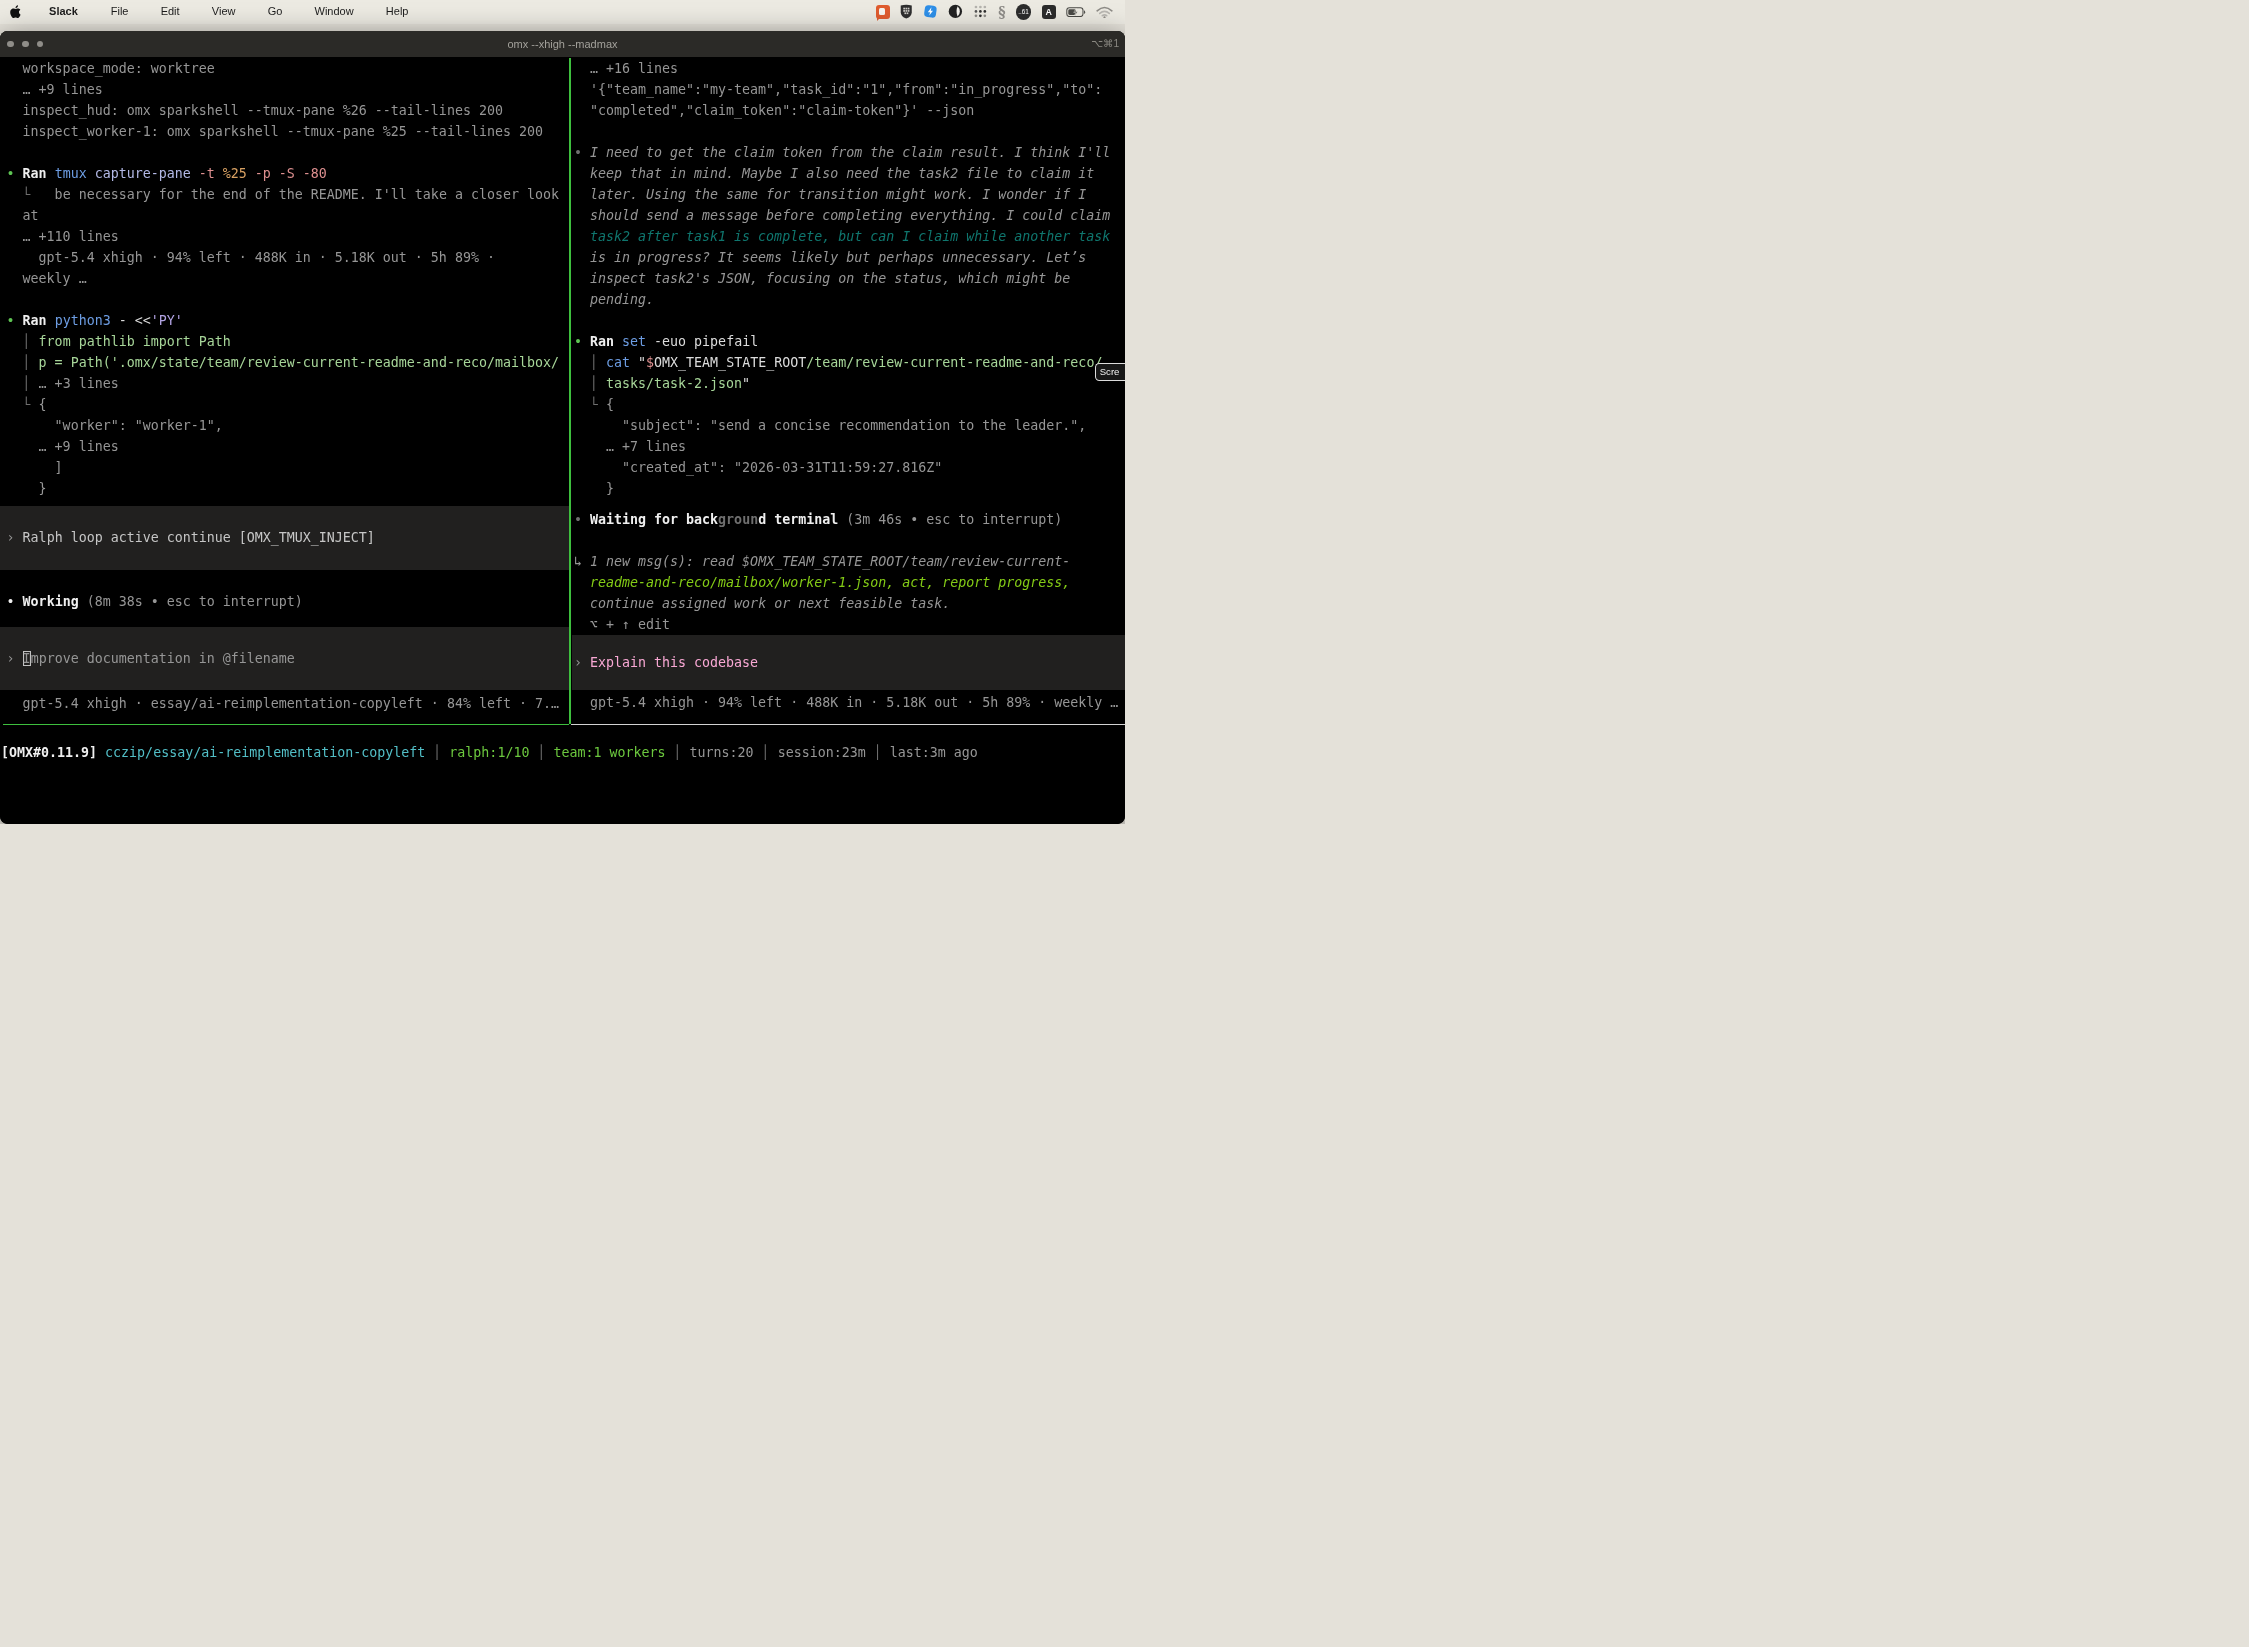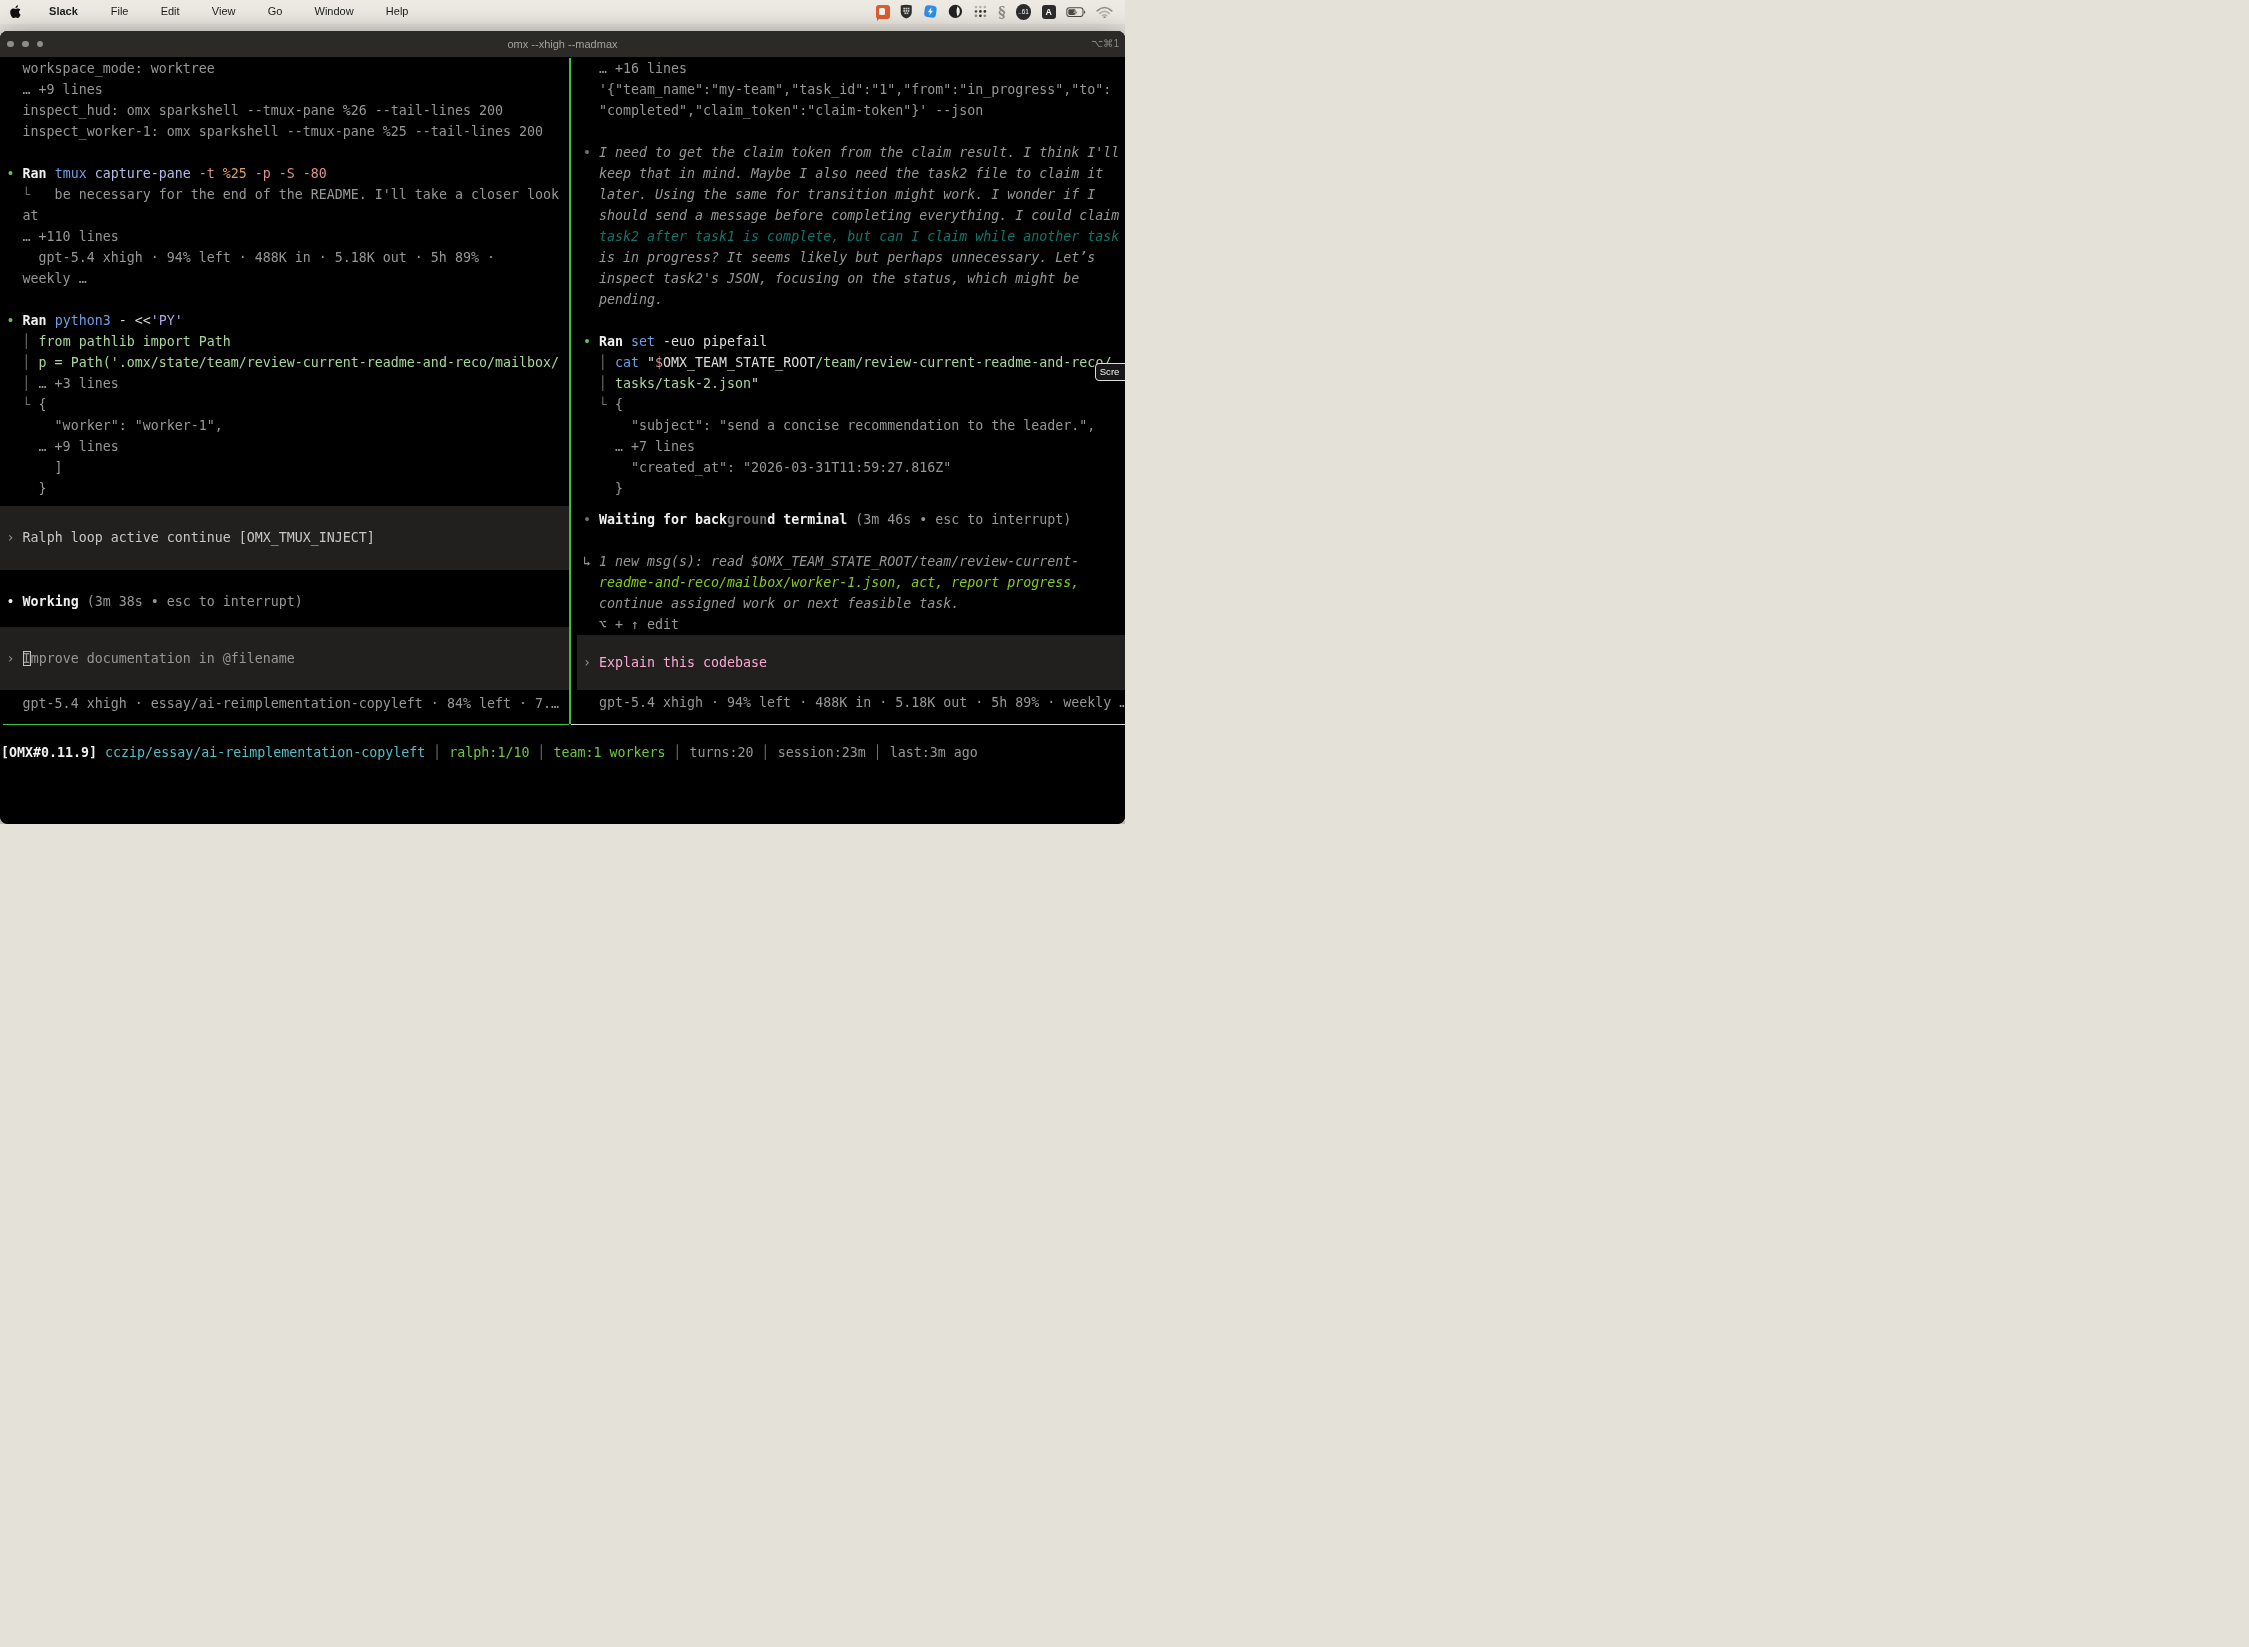--- a/index.html
+++ b/index.html
@@ -37,21 +37,21 @@
   .tl-dot{width:6.6px;height:6.6px;border-radius:50%;background:#8f8d88;}
   .win-title{position:absolute;left:0;right:0;top:0;line-height:26px;text-align:center;
              color:#a3a19b;font-size:11px;}
   .win-shortcut{position:absolute;right:5.9px;top:0;line-height:26px;color:#8a8881;font-size:10.3px;}
 
   
   .terminal{position:absolute;top:26.6px;left:0;right:0;bottom:0;background:#000;
             font-family:"DejaVu Sans Mono", monospace;}
   .pane{position:absolute;top:0;height:666px;overflow:hidden;}
   .pane-left{left:0;width:569px;padding-left:6.6px;box-sizing:border-box;}
-  .pane-right{left:572px;width:553px;padding-left:11px;box-sizing:border-box;}
+  .pane-right{left:572px;width:553px;padding-left:2px;box-sizing:border-box;}
   .tline{white-space:pre;height:21px;line-height:21px;font-size:13.3px;overflow:hidden;}
   .gap{width:100%;}
   .band{background:#21201f;margin-left:-6.6px;padding-left:6.6px;}
   .pane-right .band{margin-left:-5.9px;padding-left:5.9px;}
   .cursor{box-shadow:inset 0 0 0 1.1px #c2c2c2;}
 
   .divider-v{position:absolute;left:569px;top:0;width:1.5px;height:666px;background:#3ebf3e;}
   .border-bottom-left{position:absolute;top:666px;left:3px;width:566px;height:1.5px;background:#3ebf3e;}
   .border-bottom-right{position:absolute;top:666px;left:571px;width:554px;height:1.5px;background:#d2d2d2;}
 
@@ -179,21 +179,21 @@
         <div class="tline" style="padding-left: 16px;"><span style="color: rgb(111, 111, 111);">└ </span><span style="color: rgb(150, 150, 150);">{</span></div>
         <div class="tline" style="padding-left: 16px;"><span style="color: rgb(150, 150, 150);">    "worker": "worker-1",</span></div>
         <div class="tline" style="padding-left: 16px;"><span style="color: rgb(150, 150, 150);">  … +9 lines</span></div>
         <div class="tline" style="padding-left: 16px;"><span style="color: rgb(150, 150, 150);">    ]</span></div>
         <div class="tline" style="padding-left: 16px;"><span style="color: rgb(150, 150, 150);">  }</span></div>
         <div class="gap" style="height: 7.4px;"></div>
         <div class="band" style="padding-top: 21.4px; padding-bottom: 21.4px;">
           <div class="tline" style="padding-left: 0px;"><span style="color: rgb(150, 150, 150);">› </span><span style="color: rgb(198, 198, 198);">Ralph loop active continue [OMX_TMUX_INJECT]</span></div>
         </div>
         <div class="tline" style="padding-left: 0px;">&nbsp;</div>
-        <div class="tline" style="padding-left: 0px;"><span style="color: rgb(239, 239, 239);">• </span><span style="color: rgb(239, 239, 239); font-weight: bold;">Working </span><span style="color: rgb(150, 150, 150);">(3m 38s • esc to interrupt)</span></div>
+        <div class="tline" style="padding-left: 0px;"><span style="color: rgb(239, 239, 239);">• </span><span style="color: rgb(239, 239, 239); font-weight: bold;">Working </span><span style="color: rgb(150, 150, 150);">(8m 38s • esc to interrupt)</span></div>
         <div class="gap" style="height: 14.8px;"></div>
         <div class="band" style="padding-top: 21.4px; padding-bottom: 21.4px;">
           <div class="tline" style="padding-left: 0px;"><span style="color: rgb(150, 150, 150);">› </span><span class="cursor" style="color: rgb(150, 150, 150);">I</span><span style="color: rgb(150, 150, 150);">mprove documentation in @filename</span></div>
         </div>
         <div class="gap" style="height: 2.2px;"></div>
         <div class="tline" style="padding-left: 16px;"><span style="color: rgb(150, 150, 150);">gpt-5.4 xhigh · essay/ai-reimplementation-copyleft · 84% left · 7.…</span></div>
       </div>
     <div class="divider-v"></div>
     <div class="pane pane-right">
         <div class="tline" style="padding-left: 16px;"><span style="color: rgb(150, 150, 150);">… +16 lines</span></div>

